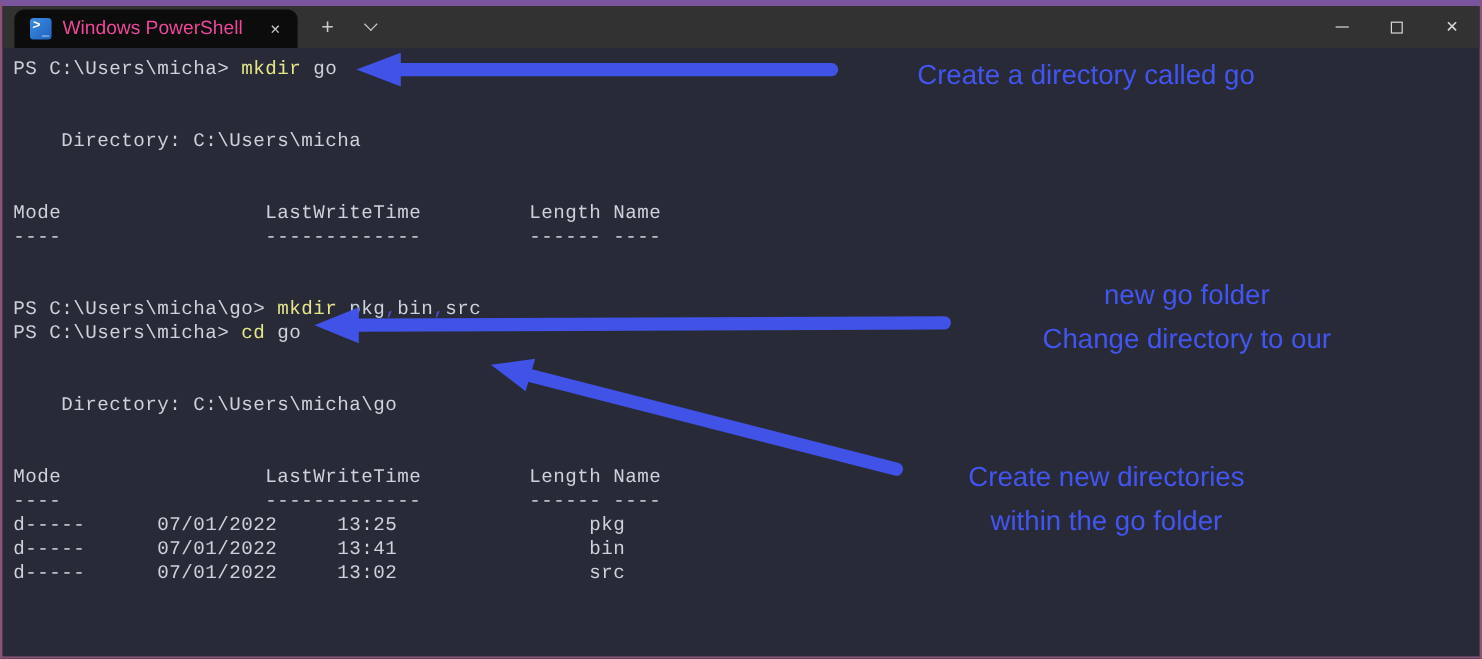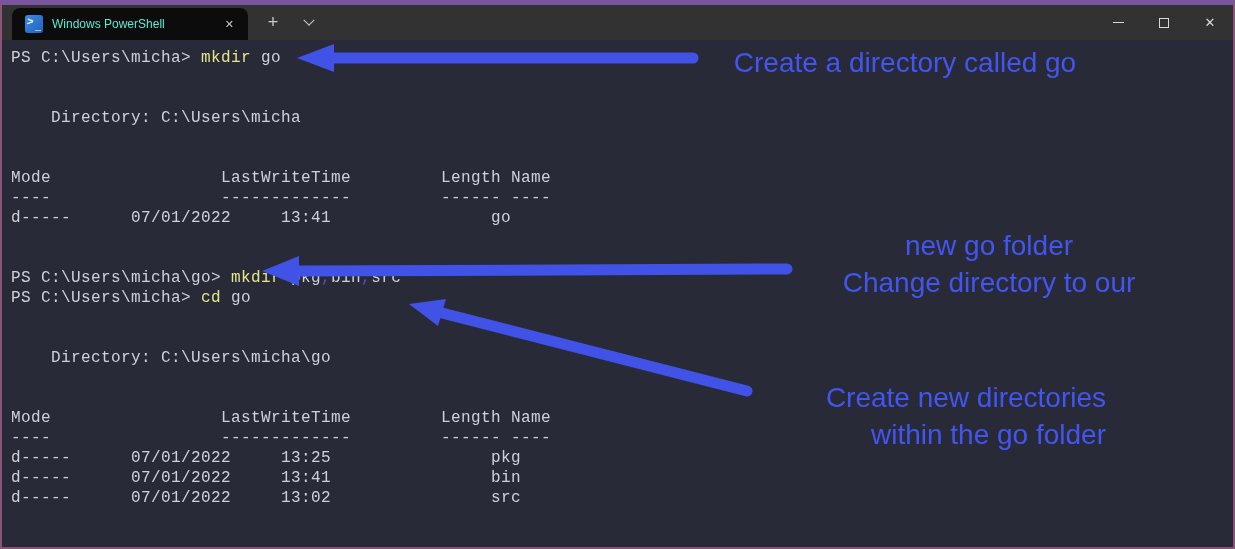--- a/index.html
+++ b/index.html
@@ -21,21 +21,21 @@
     gap:9px; padding:0 10px 0 13px; cursor:default;
   }
   .ps-icon {
     width:18px; height:18px; border-radius:3px; flex:0 0 18px;
     background:linear-gradient(135deg,#3f8ae0,#1d64c0);
     position:relative; color:#fff;
     font-family:"Liberation Mono", monospace;
   }
   .ps-icon .ps-arrow { position:absolute; left:2px; top:1px; font-size:11px; font-weight:bold; transform:skewX(-8deg); }
   .ps-icon .ps-underscore { position:absolute; right:2px; bottom:0px; font-size:10px; font-weight:bold; }
-  .tab-title { flex:1; font-size:12px; color:#5eead4; white-space:nowrap; }
+  .tab-title { flex:1; font-size:16px; color:#ec4899; white-space:nowrap; }
   .tab-close { color:#c9c9c9; font-size:11px; padding:2px 4px; }
   .tb-btn { display:flex; align-items:center; justify-content:center; color:#c9c9c9; }
   .newtab { width:38px; margin-left:6px; font-size:18px; font-weight:400; }
   .dropdown { width:34px; }
   .chev { width:8px; height:8px; border-right:1.6px solid #c9c9c9; border-bottom:1.6px solid #c9c9c9; transform:rotate(45deg) translate(-2px,-2px); }
   .tb-spacer { flex:1; }
   .win-btn { width:46px; display:flex; align-items:center; justify-content:center; color:#d8d8d8; }
   .min-glyph { width:11px; height:0; border-top:1.4px solid #d8d8d8; display:block; }
   .max-glyph { width:10px; height:10px; border:1.4px solid #d8d8d8; display:block; }
   .close-glyph { font-size:13px; }
@@ -48,26 +48,26 @@
   }
   .tline { height:20px; white-space:pre; }
   .c-fg  { color:#ccd2dc; }
   .c-cmd { color:#e5e58a; }
   .c-op  { color:#4b51c6; }
   
   .overlay { position:absolute; left:0; top:0; pointer-events:none; }
   .annotation {
     position:absolute; text-align:center; pointer-events:none;
     font-family:"Liberation Sans", sans-serif;
-    font-size:28px; line-height:37px; color:#4355f0; font-weight:400;
+    font-size:23px; line-height:37px; color:#4355f0; font-weight:400;
   }
   .annotation span { display:block; }
   .a1 { left:686px; top:39px;  width:434px; }
   .a2 { left:806px; top:222px; width:362px; }
-  .a3 { left:736px; top:374px; width:368px;text-align:right; }
+  .a3 { left:736px; top:374px; width:368px; }
 </style>
 </head>
 <body>
 
 <div class="window">
 
   <div class="titlebar">
     <div class="tab">
       <span class="ps-icon">
         <span class="ps-arrow">&gt;</span>
@@ -92,21 +92,20 @@
 
   <div class="term" id="term">
       <div class="tline"><span class="c-fg">PS C:\Users\micha&gt; </span><span class="c-cmd">mkdir</span><span class="c-fg"> go</span></div>
       <div class="tline"></div>
       <div class="tline"></div>
       <div class="tline"><span class="c-fg">    Directory: C:\Users\micha</span></div>
       <div class="tline"></div>
       <div class="tline"></div>
       <div class="tline"><span class="c-fg">Mode                 LastWriteTime         Length Name</span></div>
       <div class="tline"><span class="c-fg">----                 -------------         ------ ----</span></div>
-      <div class="tline"><span class="c-fg">d-----      07/01/2022     13:41                go</span></div>
       <div class="tline"></div>
       <div class="tline"></div>
       <div class="tline"><span class="c-fg">PS C:\Users\micha\go&gt; </span><span class="c-cmd">mkdir</span><span class="c-fg"> pkg</span><span class="c-op">,</span><span class="c-fg">bin</span><span class="c-op">,</span><span class="c-fg">src</span></div>
       <div class="tline"><span class="c-fg">PS C:\Users\micha&gt; </span><span class="c-cmd">cd</span><span class="c-fg"> go</span></div>
       <div class="tline"></div>
       <div class="tline"></div>
       <div class="tline"><span class="c-fg">    Directory: C:\Users\micha\go</span></div>
       <div class="tline"></div>
       <div class="tline"></div>
       <div class="tline"><span class="c-fg">Mode                 LastWriteTime         Length Name</span></div>

